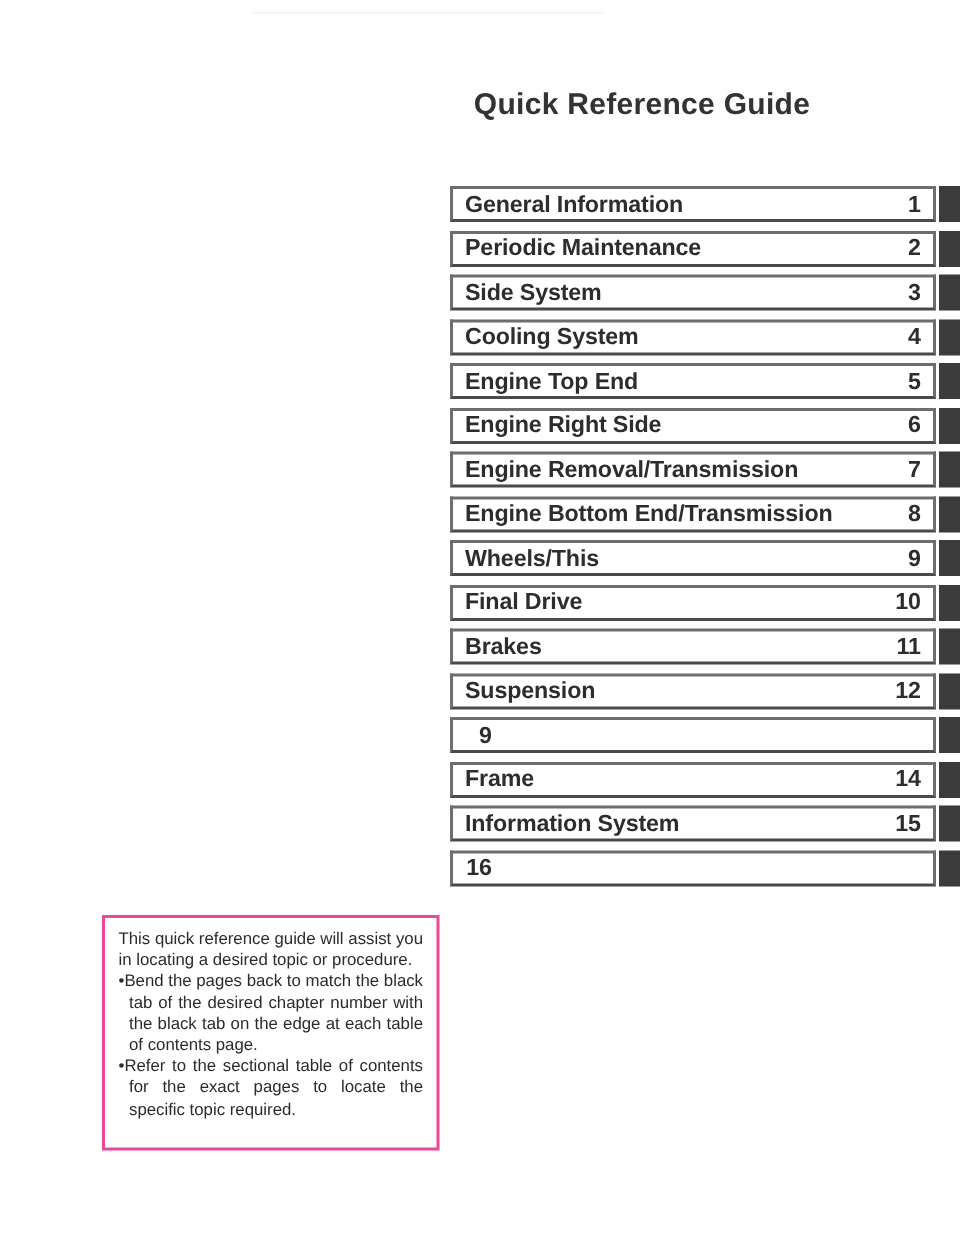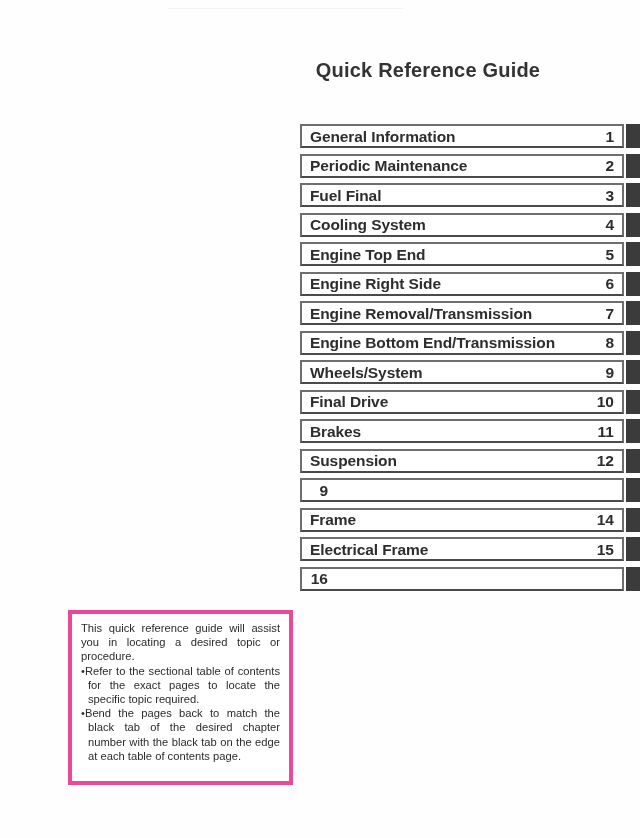--- a/index.html
+++ b/index.html
@@ -111,23 +111,23 @@
     height: 24px;
     background: #3b3b3b;
   }
 
   
   .note-box {
     position: absolute;
     left: 68px;
     top: 610px;
     width: 225px;
-    height: 175px;
+    height: 157px;
     box-sizing: border-box;
-    border: 4px solid #ec4899;
+    border: 2px solid #ec4899;
     background: #ffffff;
     padding: 7px 9px 6px 9px;
   }
 
   .note-para {
     font-size: 11.2px;
     line-height: 14.2px;
     color: #2b2b2b;
     text-align: justify;
     margin: 0;
@@ -166,21 +166,21 @@
       </div>
       <div class="toc-row">
         <div class="toc-box">
           <span class="toc-label">Periodic Maintenance</span>
           <span class="toc-number">2</span>
         </div>
         <div class="toc-tab"></div>
       </div>
       <div class="toc-row">
         <div class="toc-box">
-          <span class="toc-label">Fuel Final</span>
+          <span class="toc-label">Side System</span>
           <span class="toc-number">3</span>
         </div>
         <div class="toc-tab"></div>
       </div>
       <div class="toc-row">
         <div class="toc-box">
           <span class="toc-label">Cooling System</span>
           <span class="toc-number">4</span>
         </div>
         <div class="toc-tab"></div>
@@ -208,21 +208,21 @@
       </div>
       <div class="toc-row">
         <div class="toc-box">
           <span class="toc-label">Engine Bottom End/Transmission</span>
           <span class="toc-number">8</span>
         </div>
         <div class="toc-tab"></div>
       </div>
       <div class="toc-row">
         <div class="toc-box">
-          <span class="toc-label">Wheels/System</span>
+          <span class="toc-label">Wheels/This</span>
           <span class="toc-number">9</span>
         </div>
         <div class="toc-tab"></div>
       </div>
       <div class="toc-row">
         <div class="toc-box">
           <span class="toc-label">Final Drive</span>
           <span class="toc-number">10</span>
         </div>
         <div class="toc-tab"></div>
@@ -249,36 +249,36 @@
       </div>
       <div class="toc-row">
         <div class="toc-box">
           <span class="toc-label">Frame</span>
           <span class="toc-number">14</span>
         </div>
         <div class="toc-tab"></div>
       </div>
       <div class="toc-row">
         <div class="toc-box">
-          <span class="toc-label">Electrical Frame</span>
+          <span class="toc-label">Information System</span>
           <span class="toc-number">15</span>
         </div>
         <div class="toc-tab"></div>
       </div>
       <div class="toc-row">
         <div class="toc-box">
           <span class="toc-number">16</span>
         </div>
         <div class="toc-tab"></div>
       </div>
     </div>
 
   <div class="note-box">
     <p class="note-para">This quick reference guide will assist you in locating a desired topic or procedure.</p>
     <p class="note-bullet">
+      <span class="dot">•</span><span>Bend the pages back to match the black tab of the desired chapter number with the black tab on the edge at each table of contents page.</span>
+    </p>
+    <p class="note-bullet">
       <span class="dot">•</span><span>Refer to the sectional table of contents for the exact pages to locate the specific topic required.</span>
     </p>
-    <p class="note-bullet">
-      <span class="dot">•</span><span>Bend the pages back to match the black tab of the desired chapter number with the black tab on the edge at each table of contents page.</span>
-    </p>
   </div>
 
 </div>
 
 </body></html>

